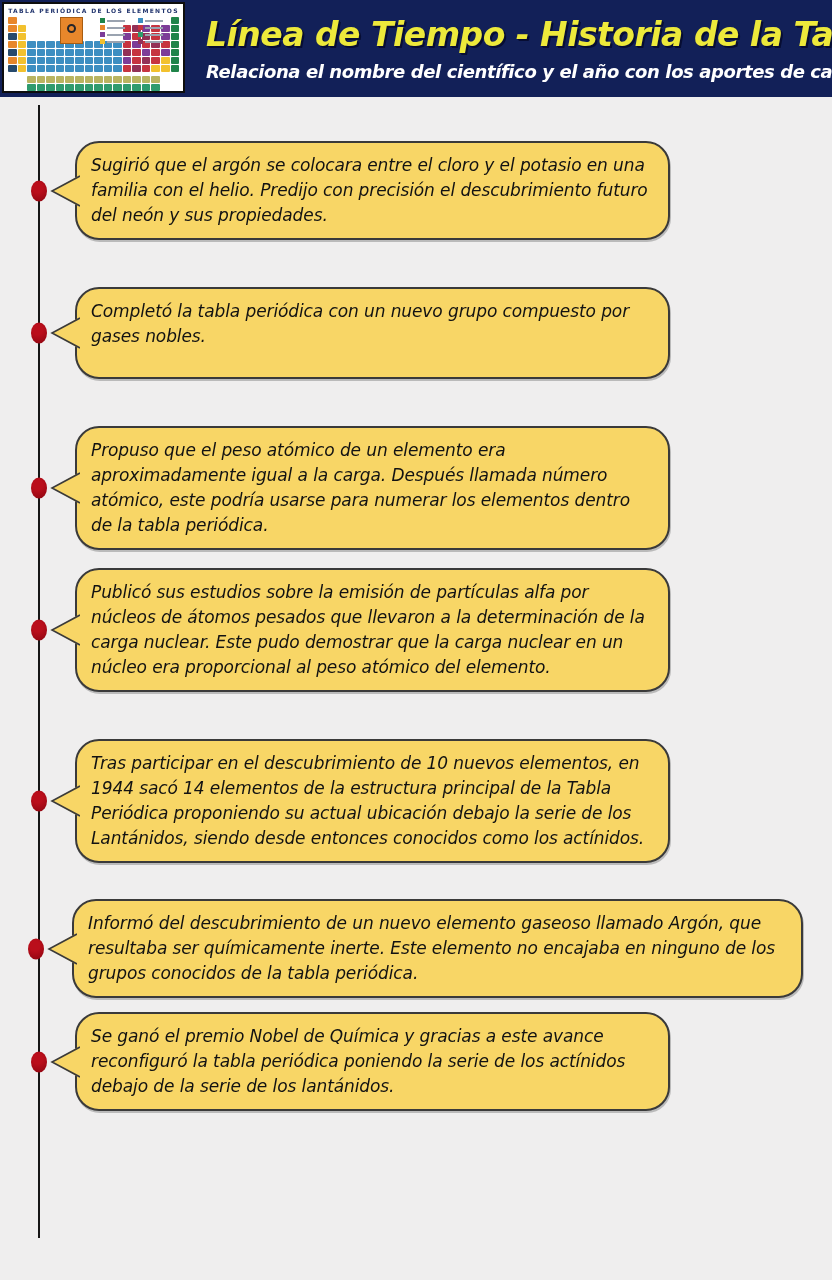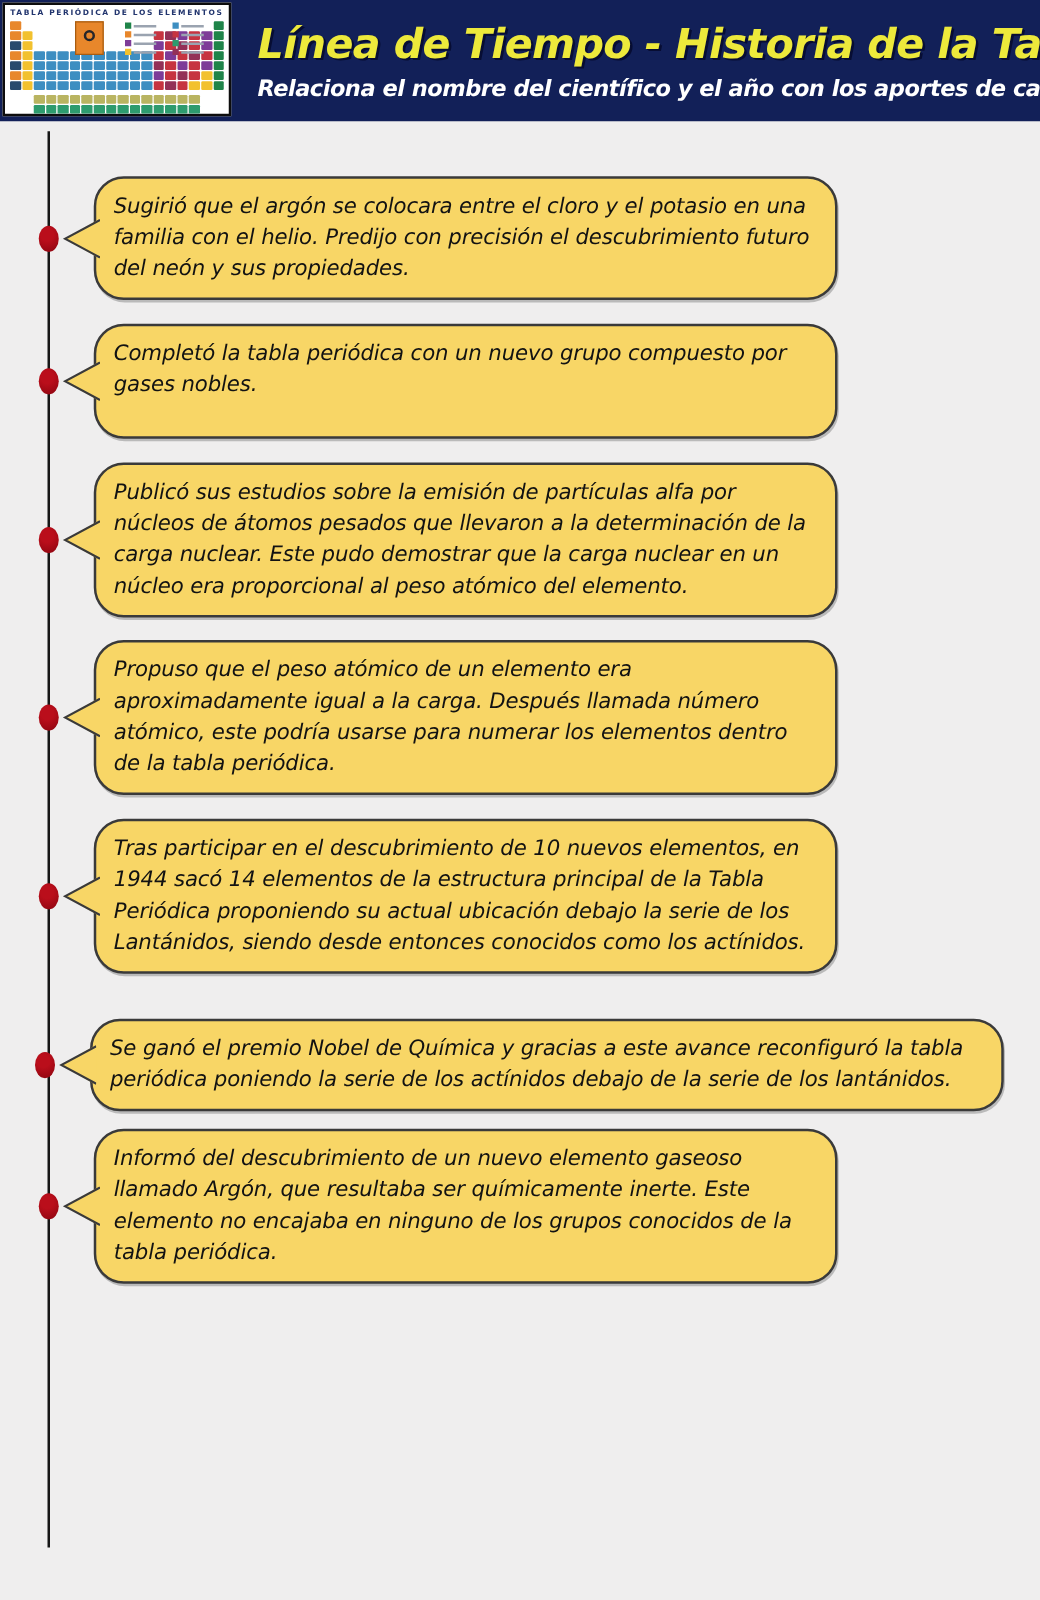--- a/index.html
+++ b/index.html
@@ -54,21 +54,21 @@
     margin-top:7px; font-size:18px; font-weight:bold; font-style:italic;
     color:#ffffff; letter-spacing:-0.4px; white-space:nowrap;
   }
   
   .timeline { position:relative; width:832px; height:1183px; }
   .v-line {
     position:absolute; left:38px; top:8px; width:2px; height:1133px;
     background:#161616;
   }
   .rows { position:relative; padding-top:44px; }
-  .t-row { position:relative; margin-left:75px; margin-bottom:19px; width:595px; }
+  .t-row { position:relative; margin-left:75px; margin-bottom:47px; width:595px; }
   .t-row:nth-child(2) { }
   .t-row:nth-child(3) { margin-bottom:18px; }
   .t-row:nth-child(5) { margin-bottom:36px; }
   .t-row:nth-child(6) { margin-bottom:14px; width:731px; margin-left:72px; }
   .t-row:nth-child(7) { margin-bottom:22px; }
   .t-row:nth-child(2) .bubble { min-height:92px; }
   .dot {
     position:absolute; left:-44px; top:50%; transform:translateY(-50%);
     width:16px; height:21px; border-radius:50%;
     background:radial-gradient(circle at 42% 35%, var(--dot-red,#BA0E1B) 30%, #8d0510 95%);
@@ -350,64 +350,64 @@
     </div>
   </div>
 
   <div class="t-row">
     <span class="dot"></span>
     <div class="bubble">
       <svg class="pointer" viewBox="0 0 30 32" aria-hidden="true">
         <polygon class="pt-fill" points="30,0 2,16 30,32"></polygon>
         <path class="pt-stroke" d="M30,1 L2,16 L30,31"></path>
       </svg>
+      <p class="bubble-text">Propuso que el peso atómico de un elemento era aproximadamente igual a la carga. Después llamada número atómico, este podría usarse para numerar los elementos dentro de la tabla periódica.</p>
+    </div>
+  </div>
+
+  <div class="t-row">
+    <span class="dot"></span>
+    <div class="bubble">
+      <svg class="pointer" viewBox="0 0 30 32" aria-hidden="true">
+        <polygon class="pt-fill" points="30,0 2,16 30,32"></polygon>
+        <path class="pt-stroke" d="M30,1 L2,16 L30,31"></path>
+      </svg>
       <p class="bubble-text">Publicó sus estudios sobre la emisión de partículas alfa por núcleos de átomos pesados que llevaron a la determinación de la carga nuclear. Este pudo demostrar que la carga nuclear en un núcleo era proporcional al peso atómico del elemento.</p>
     </div>
   </div>
 
-  <div class="t-row">
-    <span class="dot"></span>
-    <div class="bubble">
-      <svg class="pointer" viewBox="0 0 30 32" aria-hidden="true">
-        <polygon class="pt-fill" points="30,0 2,16 30,32"></polygon>
-        <path class="pt-stroke" d="M30,1 L2,16 L30,31"></path>
-      </svg>
-      <p class="bubble-text">Propuso que el peso atómico de un elemento era aproximadamente igual a la carga. Después llamada número atómico, este podría usarse para numerar los elementos dentro de la tabla periódica.</p>
-    </div>
-  </div>
-
 
   <div class="t-row">
     <span class="dot"></span>
     <div class="bubble">
       <svg class="pointer" viewBox="0 0 30 32" aria-hidden="true">
         <polygon class="pt-fill" points="30,0 2,16 30,32"></polygon>
         <path class="pt-stroke" d="M30,1 L2,16 L30,31"></path>
       </svg>
       <p class="bubble-text">Tras participar en el descubrimiento de 10 nuevos elementos, en 1944 sacó 14 elementos de la estructura principal de la Tabla Periódica proponiendo su actual ubicación debajo la serie de los Lantánidos, siendo desde entonces conocidos como los actínidos.</p>
     </div>
   </div>
 
   <div class="t-row">
     <span class="dot"></span>
     <div class="bubble">
       <svg class="pointer" viewBox="0 0 30 32" aria-hidden="true">
         <polygon class="pt-fill" points="30,0 2,16 30,32"></polygon>
         <path class="pt-stroke" d="M30,1 L2,16 L30,31"></path>
       </svg>
+      <p class="bubble-text">Informó del descubrimiento de un nuevo elemento gaseoso llamado Argón, que resultaba ser químicamente inerte. Este elemento no encajaba en ninguno de los grupos conocidos de la tabla periódica.</p>
+    </div>
+  </div>
+
+  <div class="t-row">
+    <span class="dot"></span>
+    <div class="bubble">
+      <svg class="pointer" viewBox="0 0 30 32" aria-hidden="true">
+        <polygon class="pt-fill" points="30,0 2,16 30,32"></polygon>
+        <path class="pt-stroke" d="M30,1 L2,16 L30,31"></path>
+      </svg>
       <p class="bubble-text">Se ganó el premio Nobel de Química y gracias a este avance reconfiguró la tabla periódica poniendo la serie de los actínidos debajo de la serie de los lantánidos.</p>
     </div>
   </div>
-
-  <div class="t-row">
-    <span class="dot"></span>
-    <div class="bubble">
-      <svg class="pointer" viewBox="0 0 30 32" aria-hidden="true">
-        <polygon class="pt-fill" points="30,0 2,16 30,32"></polygon>
-        <path class="pt-stroke" d="M30,1 L2,16 L30,31"></path>
-      </svg>
-      <p class="bubble-text">Informó del descubrimiento de un nuevo elemento gaseoso llamado Argón, que resultaba ser químicamente inerte. Este elemento no encajaba en ninguno de los grupos conocidos de la tabla periódica.</p>
-    </div>
-  </div>
 </div>
   </div>
 
 </div>
 
 </body></html>

